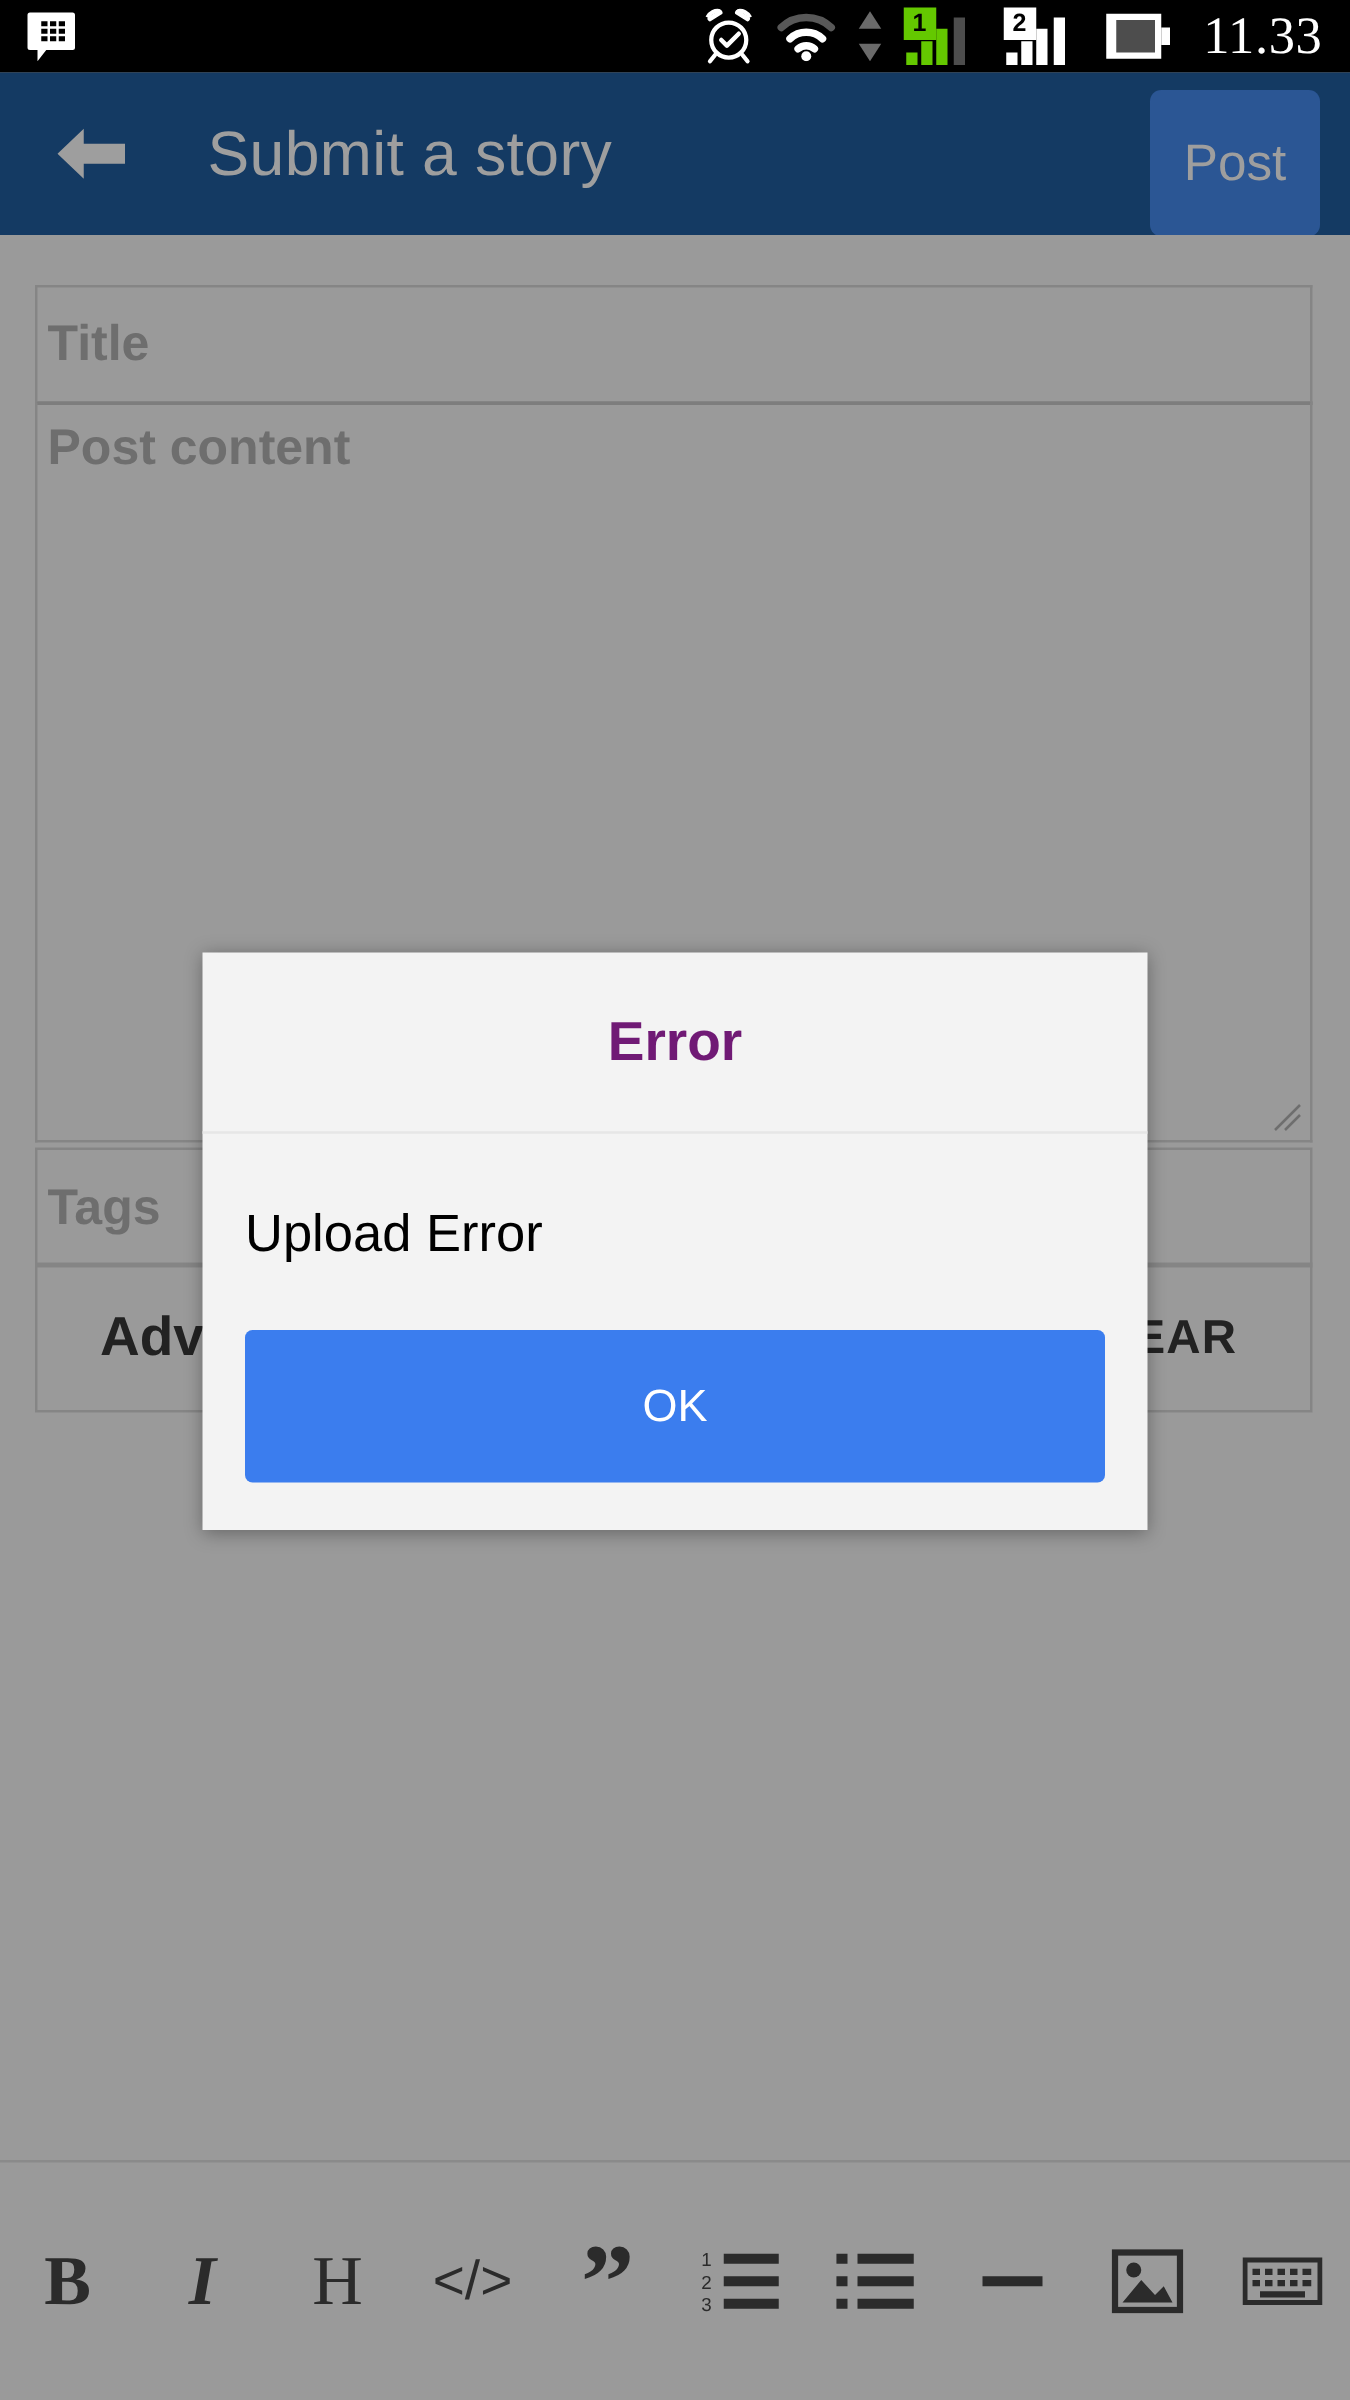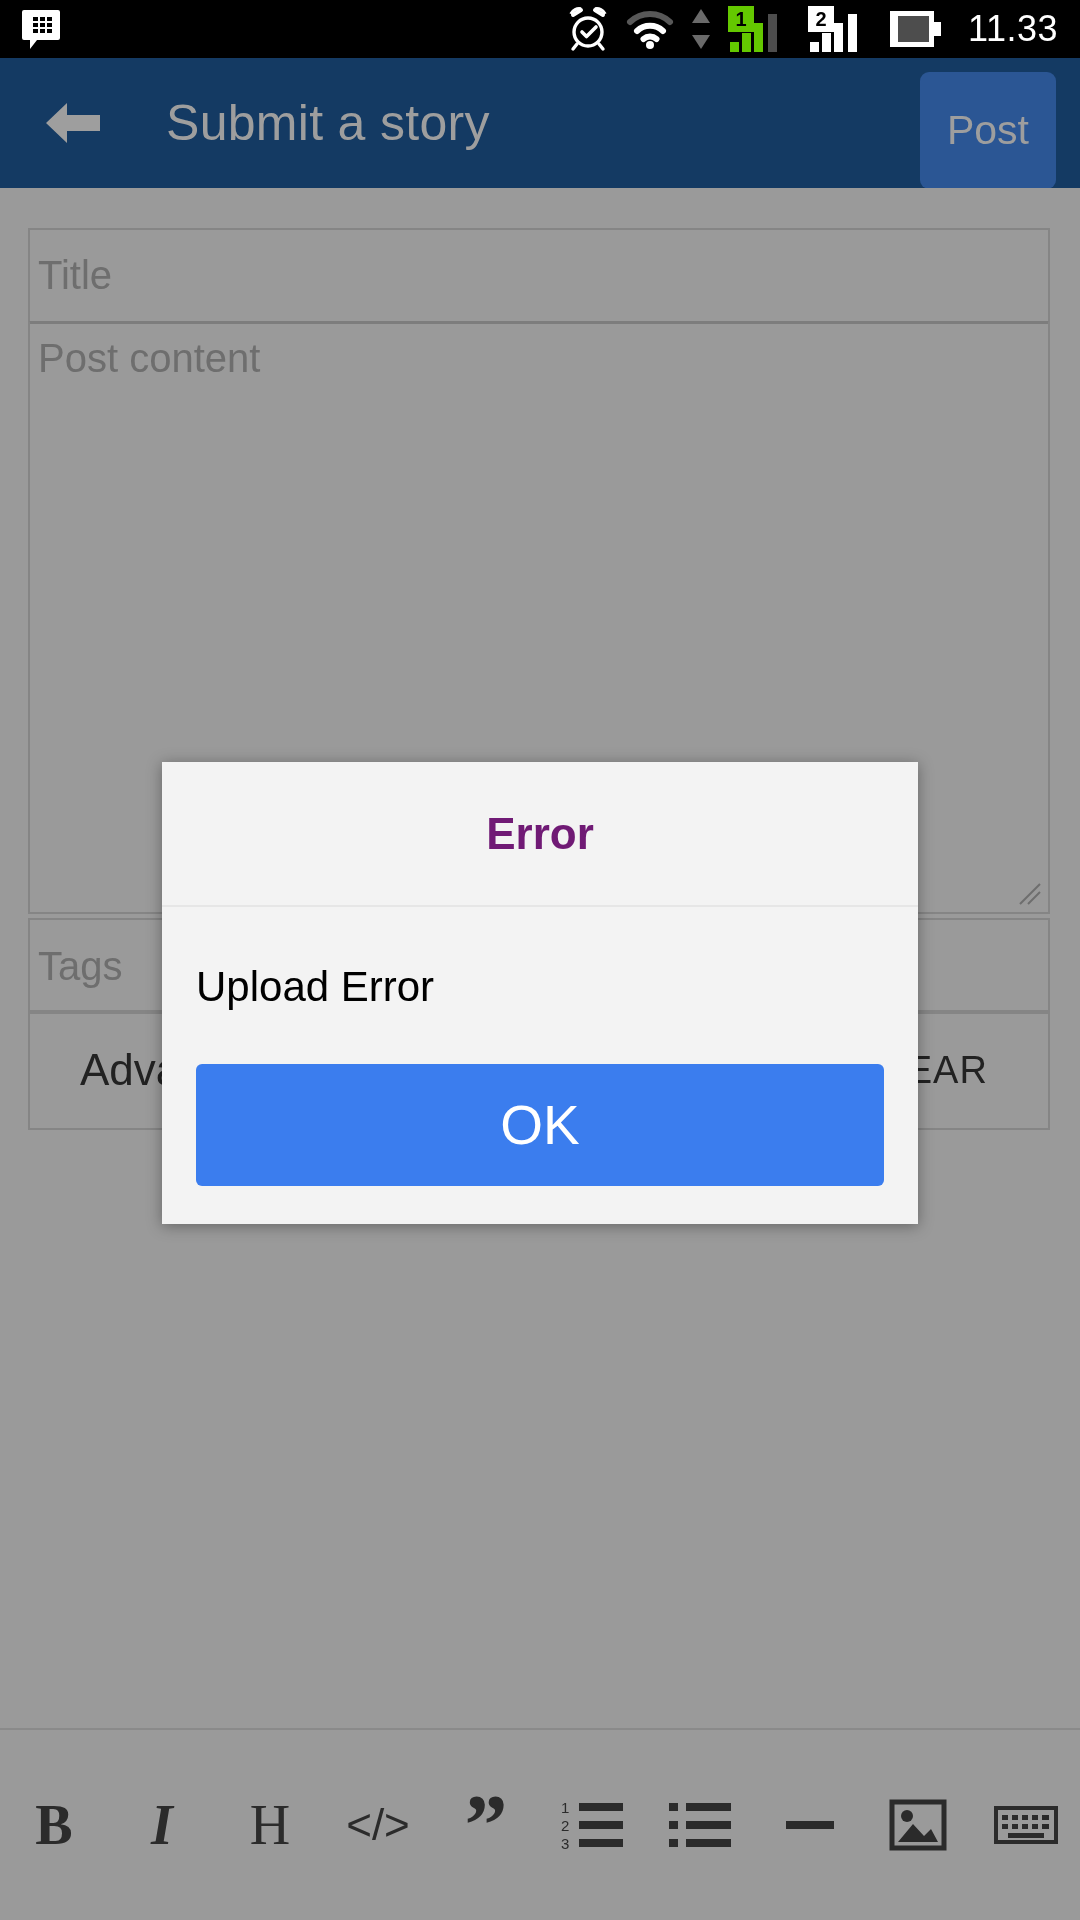--- a/index.html
+++ b/index.html
@@ -13,22 +13,22 @@
   #status-bar{
     position:absolute; top:0; left:0; width:1080px; height:58px;
     background:#000; display:flex; align-items:center;
   }
   #bbm-icon{ margin-left:18px; width:46px; height:46px; display:block; }
   #status-right{
     margin-left:auto; display:flex; align-items:center; gap:16px; padding-right:22px;
   }
   .sb-icon{ display:block; }
   #clock{
-    color:#fff; font-size:36px; letter-spacing:0.5px; line-height:1;
-    margin-left:8px; font-family:Liberation Sans, sans-serif;
+    color:#fff; font-size:42px; letter-spacing:0.5px; line-height:1;
+    margin-left:8px; font-family:Liberation Serif, serif;
   }
   .sim-wrap{ position:relative; display:flex; align-items:flex-end; height:46px; }
   .sim-badge{
     position:absolute; top:0; left:0; width:26px; height:26px;
     display:flex; align-items:center; justify-content:center;
     font-size:20px; font-weight:700; line-height:1;
   }
   .sim1-badge{ background:#64c800; color:#000; }
   .sim2-badge{ background:#fff; color:#000; }
 
@@ -46,20 +46,21 @@
     position:absolute; right:24px; top:14px; width:136px; height:117px;
     background:#2b5694; border-radius:9px;
     display:flex; align-items:center; justify-content:center;
     color:#9e9e9e; font-size:41px;
   }
 
   
   #content{
     position:absolute; top:188px; left:0; width:1080px; height:1540px;
     background:#9a9a9a;
+    font-weight:bold;
   }
   .field{
     border:2px solid #858585; background:transparent;
     color:#6e6e6e; font-size:40px;
   }
   #title-field{
     position:absolute; left:28px; top:40px; width:1022px; height:96px;
     display:flex; align-items:center; padding-left:8px;
     border-bottom:3px solid #7d7d7d;
   }
@@ -137,21 +138,21 @@
     font-size:44px; font-weight:700; color:#701a75;
     border-bottom:2px solid #e6e6e6;
   }
   #dialog-message{
     padding:56px 34px 0 34px; font-size:42px; color:#000000;
   }
   #dialog-ok{
     position:absolute; left:34px; bottom:38px; width:688px; height:122px;
     background:#3b7dee; border-radius:6px;
     display:flex; align-items:center; justify-content:center;
-    color:#fff; font-size:55px;
+    color:#fff; font-size:36px;
   }
 </style>
 </head>
 <body>
 
 <div id="status-bar">
   <svg id="bbm-icon" viewBox="0 0 46 46">
     <path d="M6 4 h34 a2 2 0 0 1 2 2 v26 a2 2 0 0 1 -2 2 h-21 l-7 9 v-9 h-6 a2 2 0 0 1 -2 -2 v-26 a2 2 0 0 1 2 -2 z" fill="#fff"></path>
     <g fill="#000">
       <rect x="15" y="11" width="5" height="4"></rect>

